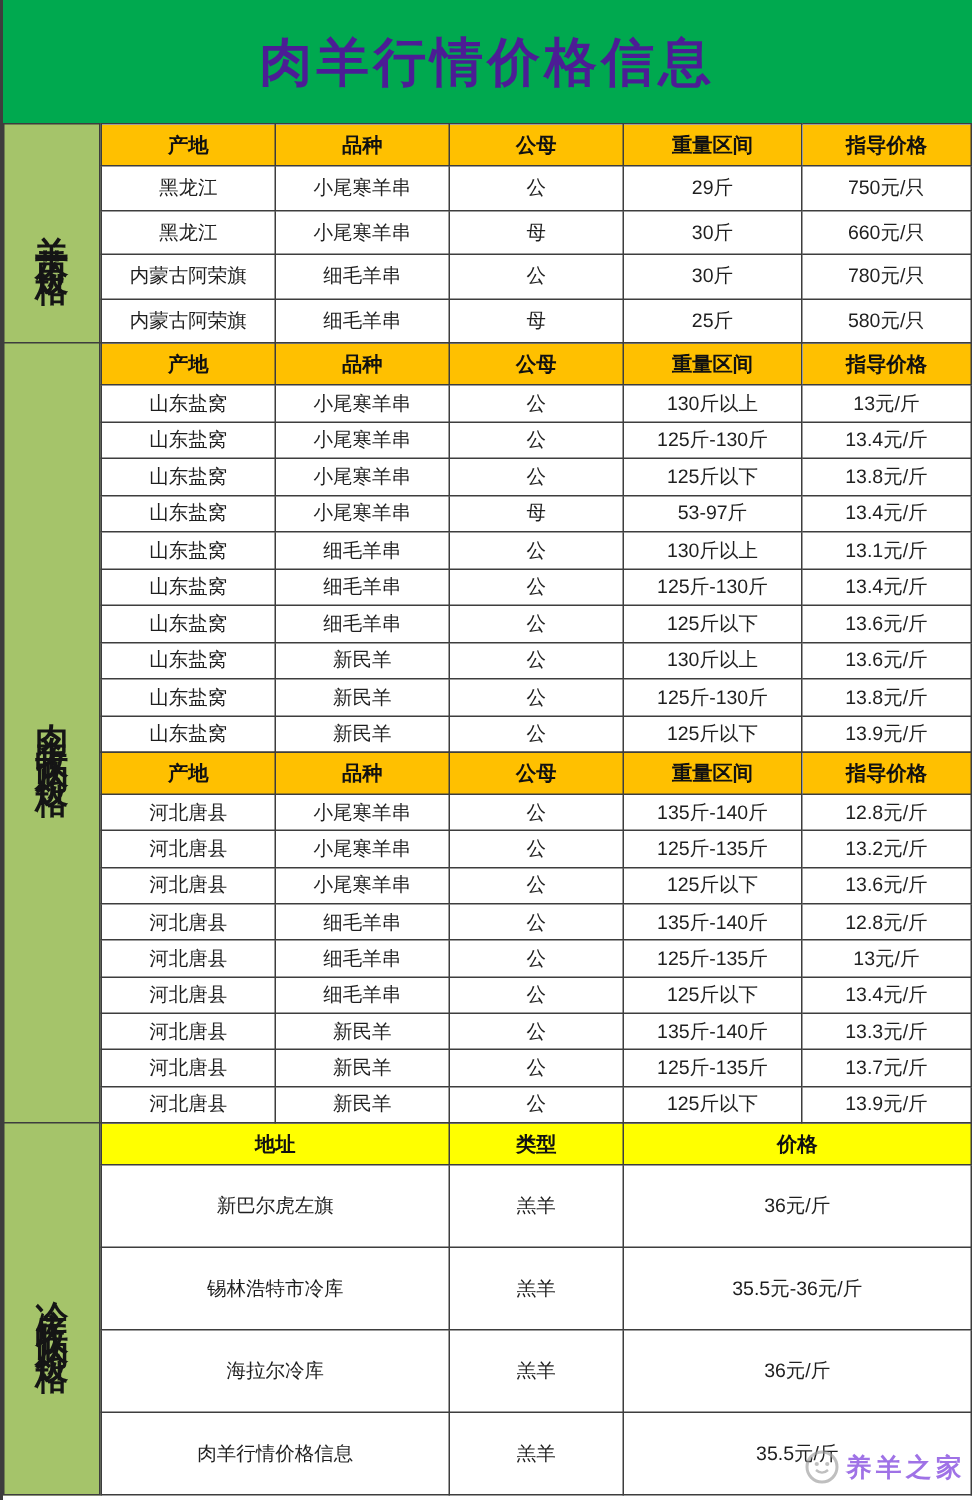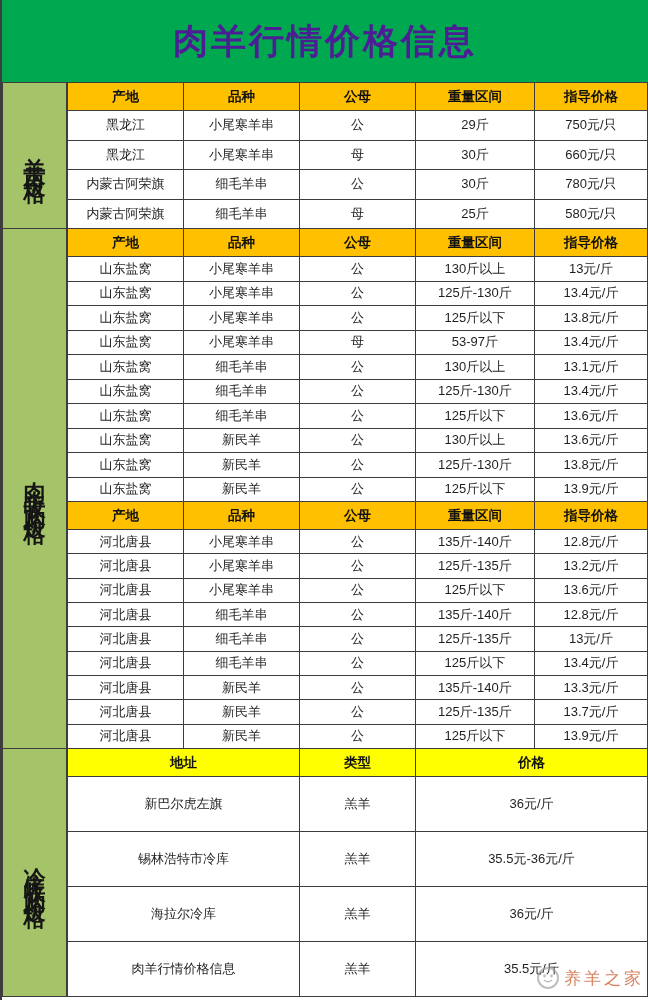--- a/index.html
+++ b/index.html
@@ -45,21 +45,21 @@
   }
   th.head-orange { background:var(--orange,#FFC000); }
   th.head-yellow { background:var(--yellow,#FFFF00); }
   td { font-size:13px; color:#1f1f1f; background:#ffffff; }
   .watermark {
     position:absolute; right:4px; bottom:10px;
     display:flex; align-items:center; gap:4px;
     opacity:0.65;
   }
   .watermark span {
-    color:#c2410c; font-size:17px; font-weight:normal; letter-spacing:3px;
+    color:#6d28d9; font-size:17px; font-weight:bold; letter-spacing:3px;
   }
 </style>
 </head>
 <body>
 
 <div class="page">
   <div class="title-bar">
     <span>肉羊行情价格信息</span>
   </div>
 

